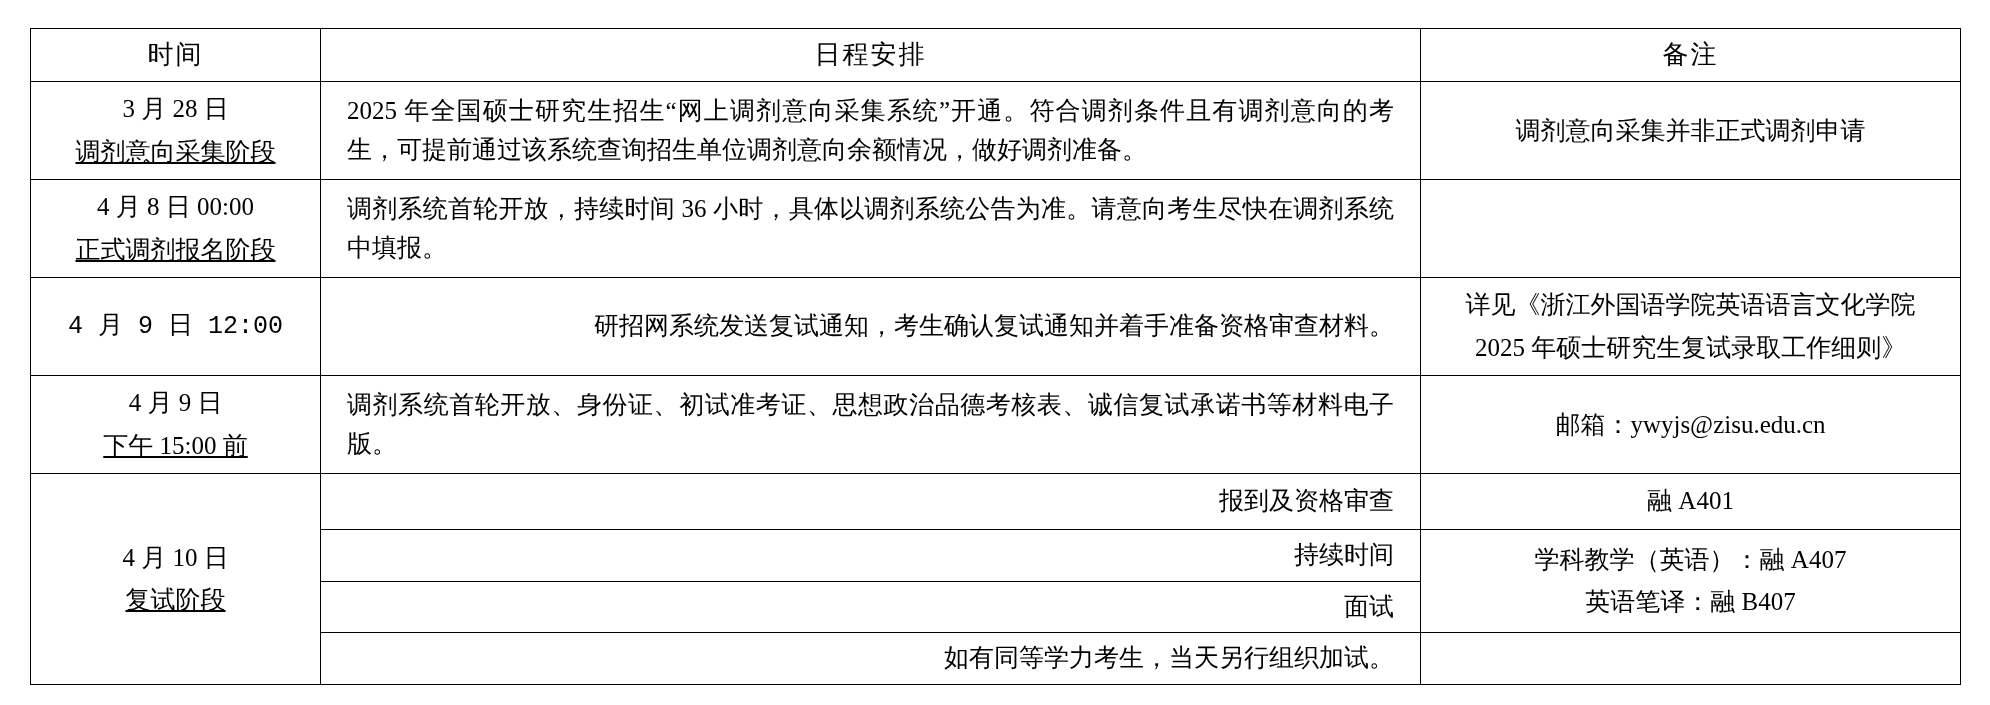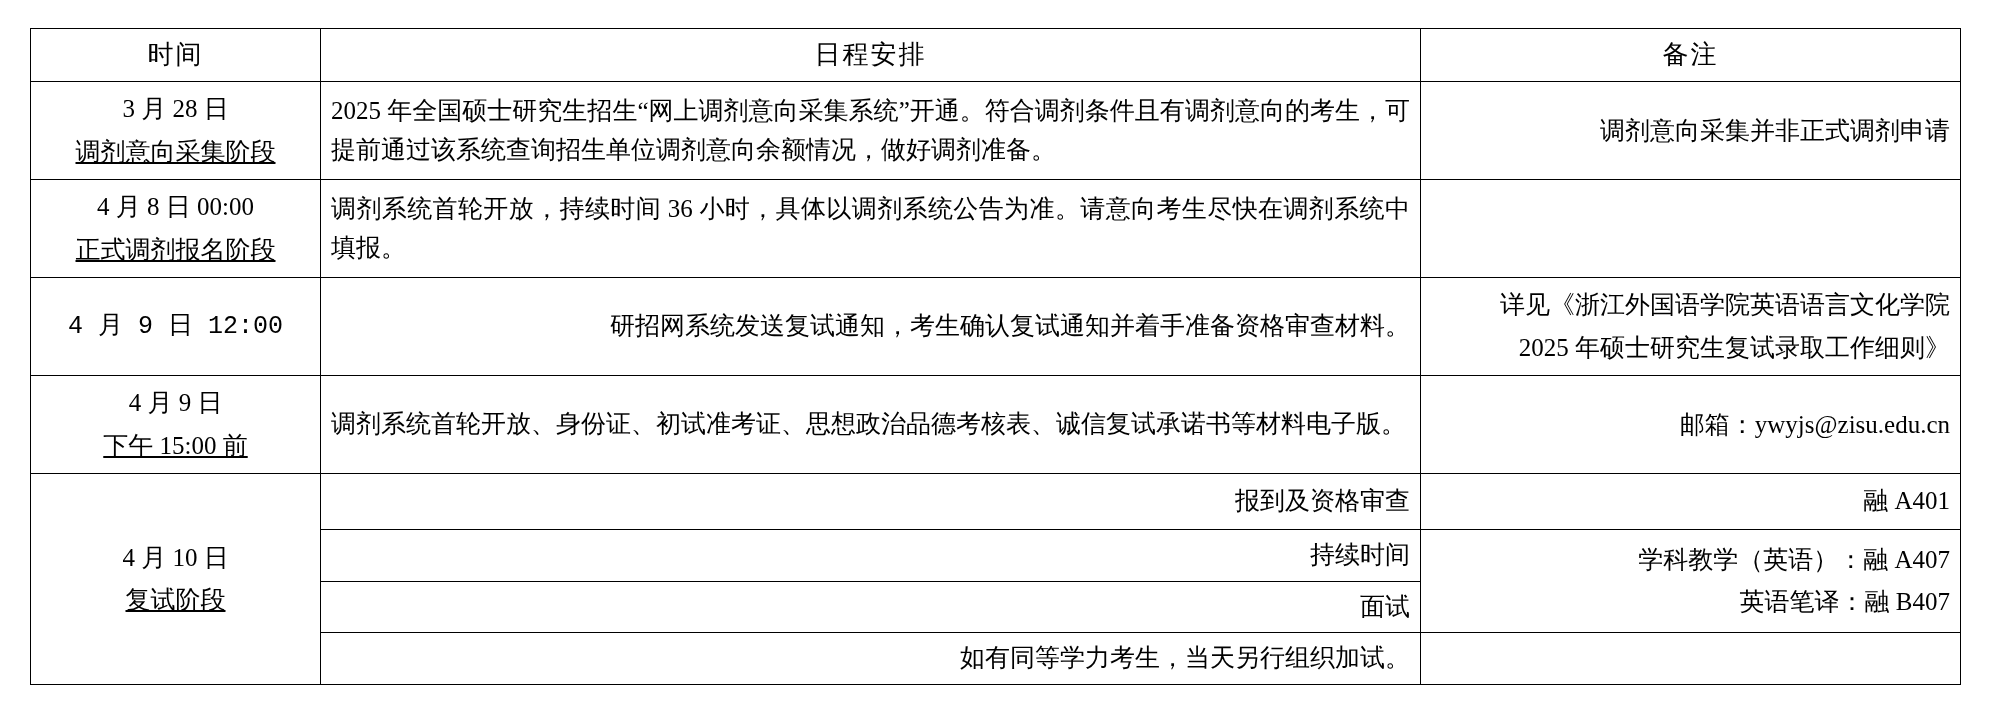--- a/index.html
+++ b/index.html
@@ -22,21 +22,21 @@
   }
   table.schedule {
     border-collapse: collapse;
     width: 1930px;
     table-layout: fixed;
     font-size: 25px;
     line-height: 1.55;
   }
   table.schedule td, table.schedule th {
     border: 1.6px solid #000000;
-    padding: 6px 10px;
+    padding: 6px 26px;
     vertical-align: middle;
     font-weight: normal;
   }
   col.c-time   { width: 290px; }
   col.c-sched  { width: 1100px; }
   col.c-note   { width: 540px; }
 
   .hdr {
     text-align: center;
     font-size: 26px;
@@ -53,21 +53,21 @@
   }
   .time-cell {
     text-align: center;
     line-height: 1.7;
   }
   .time-cell .line2 {
     display: block;
     text-decoration: underline;
   }
   .note-center {
-    text-align: right;
+    text-align: center;
     line-height: 1.7;
   }
   .sub-row td {
     padding-top: 12px;
     padding-bottom: 12px;
   }
   .pad-sm { padding-top: 10px; padding-bottom: 10px; font-family: Liberation Mono, monospace; }
 </style>
 </head>
 <body>

